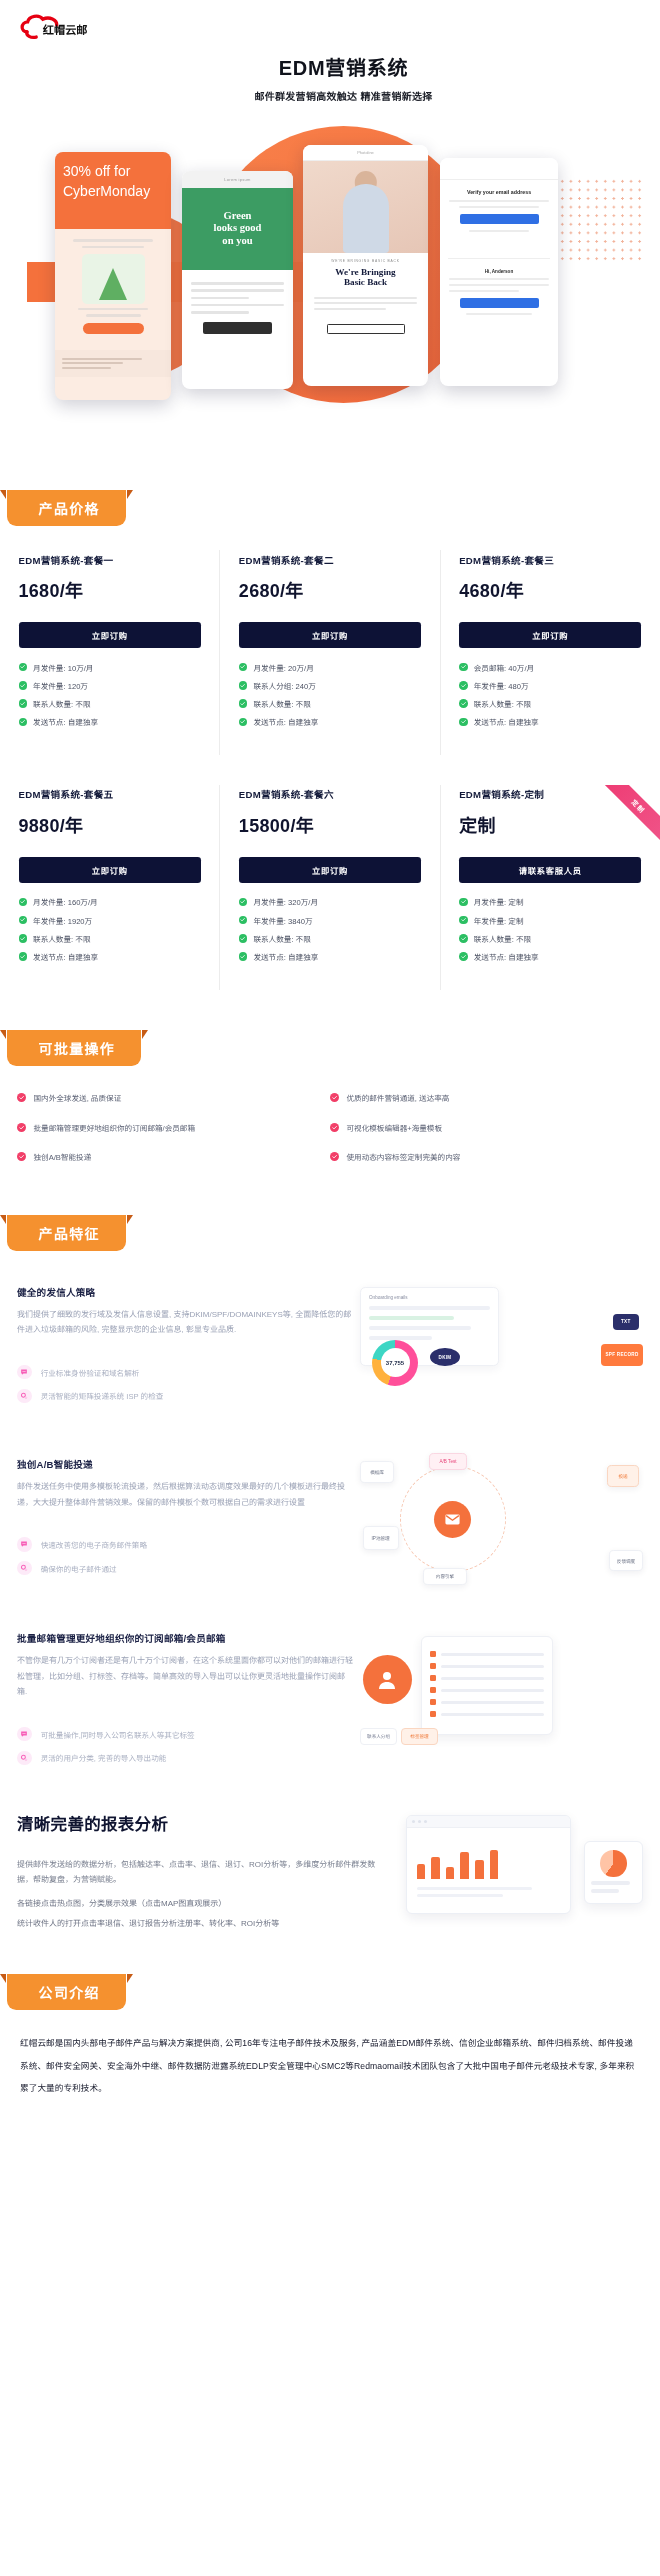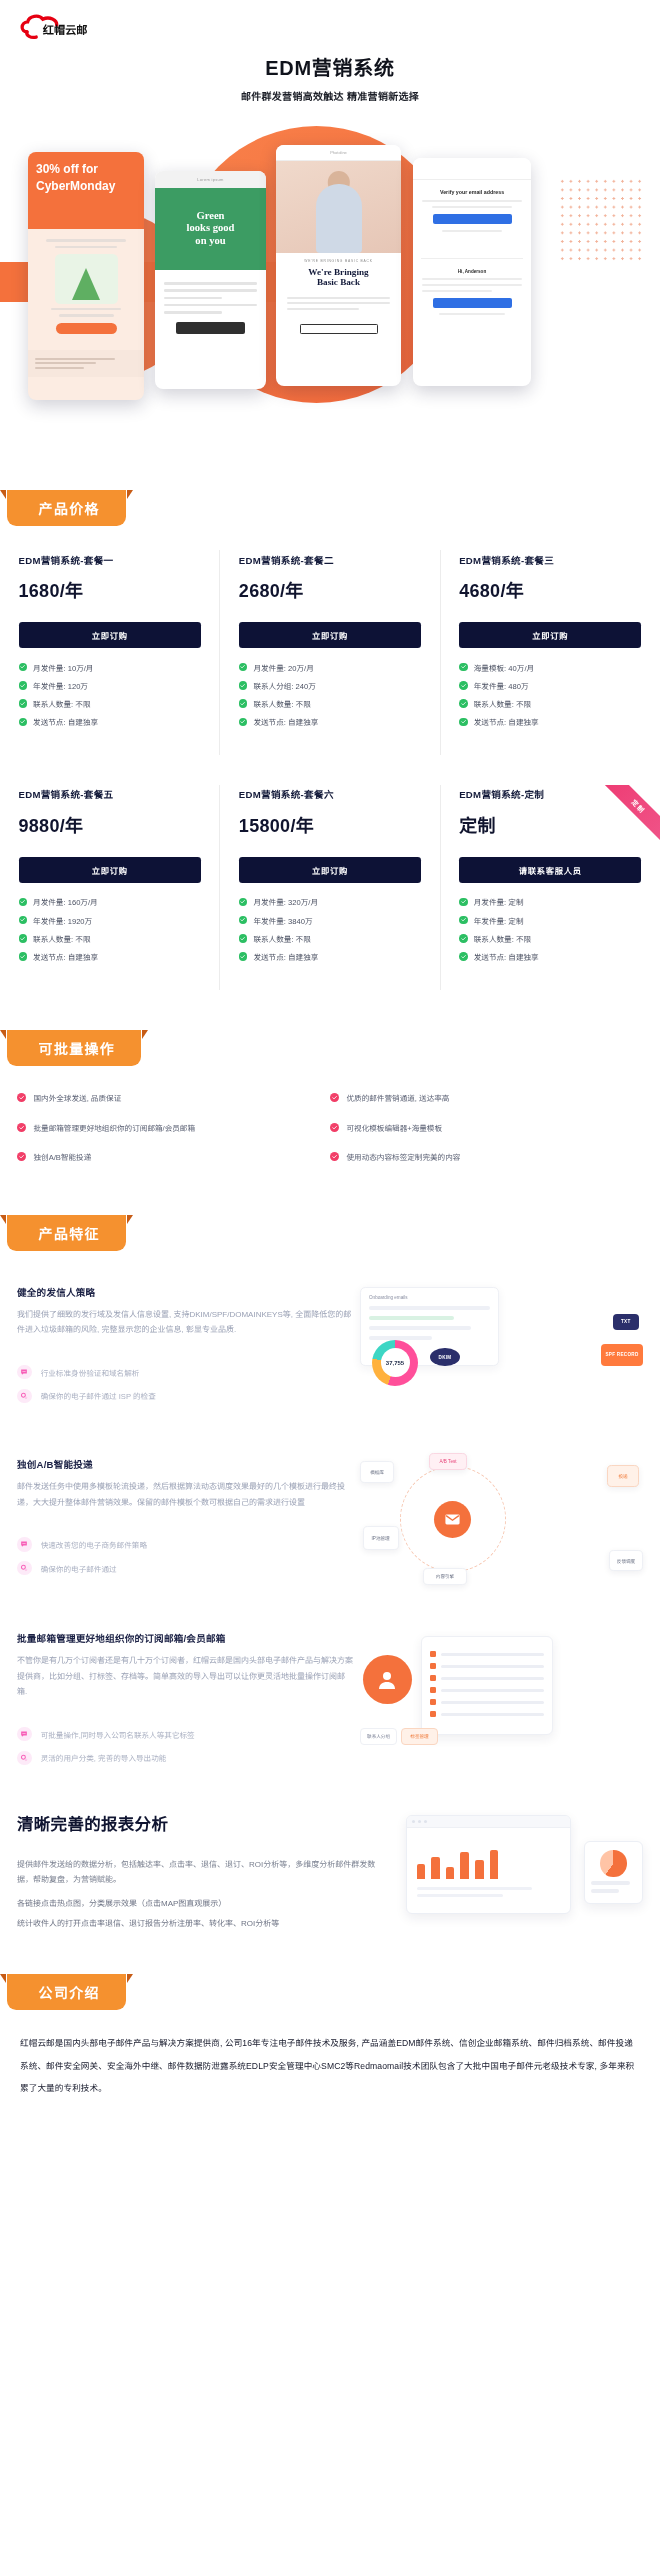--- a/index.html
+++ b/index.html
@@ -12,21 +12,21 @@
     -webkit-font-smoothing:antialiased;
   }
   .page{width:660px;position:relative;overflow:hidden;}
 
   
   .logo-wrap{padding:12px 0 0 18.5px;height:48px;}
   .logo{display:flex;align-items:center;gap:1.3px;}
   .logo svg{display:block;}
 
   
-  .hero{position:relative;height:409px;}
+  .hero{position:relative;height:409px;margin-left:27px;}
   .hero-title{
     text-align:center;
     font-size:20px;
     font-weight:bold;
     letter-spacing:0.7px;
     color:#10131c;
     padding-top:4px;
   }
   .hero-sub{
     text-align:center;
@@ -66,21 +66,21 @@
   .mock{
     position:absolute;
     background:#fff;
     border-radius:8px;
     box-shadow:0 5.3px 17px rgba(25,25,60,.20);
     overflow:hidden;
   }
   
   .mock-1{left:28px;top:32px;width:116px;height:248px;background:#fcece2;}
   .m1-top{height:77px;background:#f4713c;padding:9.2px 8px;}
-  .m1-top .ttl{color:#fff;font-size:12px;font-weight:bold;line-height:1.45;}
+  .m1-top .ttl{color:#fff;font-size:14px;font-weight:normal;line-height:1.45;}
   .m1-body{padding:6.6px 8px;text-align:center;}
   .m1-line{height:2.6px;background:#e6ded9;border-radius:2px;margin:4px auto;}
   .m1-art{width:63px;height:50px;margin:5.3px auto 4px;background:#e9f4e6;border-radius:5.3px;
           display:flex;align-items:flex-end;justify-content:center;}
   .m1-tree{width:0;height:0;border-left:14.5px solid transparent;border-right:14.5px solid transparent;border-bottom:32px solid #5faf62;margin-bottom:4px;}
   .m1-btn{margin:6.6px auto 0;width:61px;height:10.6px;background:#f4713c;border-radius:6px;}
   .m1-foot{margin-top:9.2px;padding:5.3px 6.6px;background:#f7e7dd;}
   .m1-foot .fl{height:2px;background:#d9c6ba;border-radius:1.3px;margin:2.6px 0;}
 
   
@@ -465,21 +465,21 @@
         <div class="pc-name">EDM营销系统-套餐三</div>
         <div class="pc-price">4680/年</div>
         <button class="pc-btn">立即订购</button>
         <div class="pc-feats">
           <div class="pc-feat">
               <span class="tick">
                 <svg viewBox="0 0 12 12">
                   <path d="M2 6.2 4.6 8.8 10 3.3" fill="none" stroke="#fff" stroke-width="1.8" stroke-linecap="round" stroke-linejoin="round"></path>
                 </svg>
               </span>
-              <span>海量模板: 40万/月</span>
+              <span>会员邮箱: 40万/月</span>
             </div>
           <div class="pc-feat">
               <span class="tick">
                 <svg viewBox="0 0 12 12">
                   <path d="M2 6.2 4.6 8.8 10 3.3" fill="none" stroke="#fff" stroke-width="1.8" stroke-linecap="round" stroke-linejoin="round"></path>
                 </svg>
               </span>
               <span>年发件量: 480万</span>
             </div>
           <div class="pc-feat">
@@ -705,21 +705,21 @@
               </span>
             <span class="fb-label">行业标准身份验证和域名解析</span>
           </div>
           <div class="feat-bullet">
             <span class="fb-icon">
                 <svg viewBox="0 0 14 14">
                   <circle cx="6" cy="5.6" r="3.4" fill="none" stroke="#f75fb8" stroke-width="1.8"></circle>
                   <circle cx="10.4" cy="10.2" r="1.5" fill="none" stroke="#fbb6e0" stroke-width="1.2"></circle>
                 </svg>
               </span>
-            <span class="fb-label">确保你的电子邮件通过 ISP 的检查</span>
+            <span class="fb-label">灵活智能的矩阵投递系统 ISP 的检查</span>
           </div>
         </div>
       </div>
       <div class="feat-art art1">
         <div class="panel">
           <div style="padding:6.6px 8px;">
             <div style="font-size:4.6px;color:#8b90a3;">Onboarding emails</div>
             <div style="height:4px;background:#eef0f6;border-radius:2px;margin:6px 0;"></div>
             <div style="height:4px;background:#d9f2e3;border-radius:2px;margin:6px 0;width:70%"></div>
             <div style="height:4px;background:#eef0f6;border-radius:2px;margin:6px 0;width:84%"></div>
@@ -774,21 +774,21 @@
         <div class="node n3">投递</div>
         <div class="node n4">IP池管理</div>
         <div class="node n5">内容引擎</div>
         <div class="node n6">反馈调度</div>
       </div>
     </div>
 
     <div class="feat-block" style="padding-top:40px;">
       <div class="feat-text">
         <div class="feat-title">批量邮箱管理更好地组织你的订阅邮箱/会员邮箱</div>
-        <div class="feat-desc">不管你是有几万个订阅者还是有几十万个订阅者，红帽云邮是国内头部电子邮件产品与解决方案提供商，比如分组、打标签、存档等。简单高效的导入导出可以让你更灵活地批量操作订阅邮箱.</div>
+        <div class="feat-desc">不管你是有几万个订阅者还是有几十万个订阅者，在这个系统里面你都可以对他们的邮箱进行轻松管理，比如分组、打标签、存档等。简单高效的导入导出可以让你更灵活地批量操作订阅邮箱.</div>
         <div class="feat-bullets">
           <div class="feat-bullet">
             <span class="fb-icon">
                 <svg viewBox="0 0 14 14">
                   <path d="M2 2.6h10v7H6.2L3.4 12V9.6H2z" fill="#f75fb8"></path>
                   <circle cx="5.4" cy="6" r=".9" fill="#fff"></circle>
                   <circle cx="8.6" cy="6" r=".9" fill="#fff"></circle>
                 </svg>
               </span>
             <span class="fb-label">可批量操作,同时导入公司名联系人等其它标签</span>

